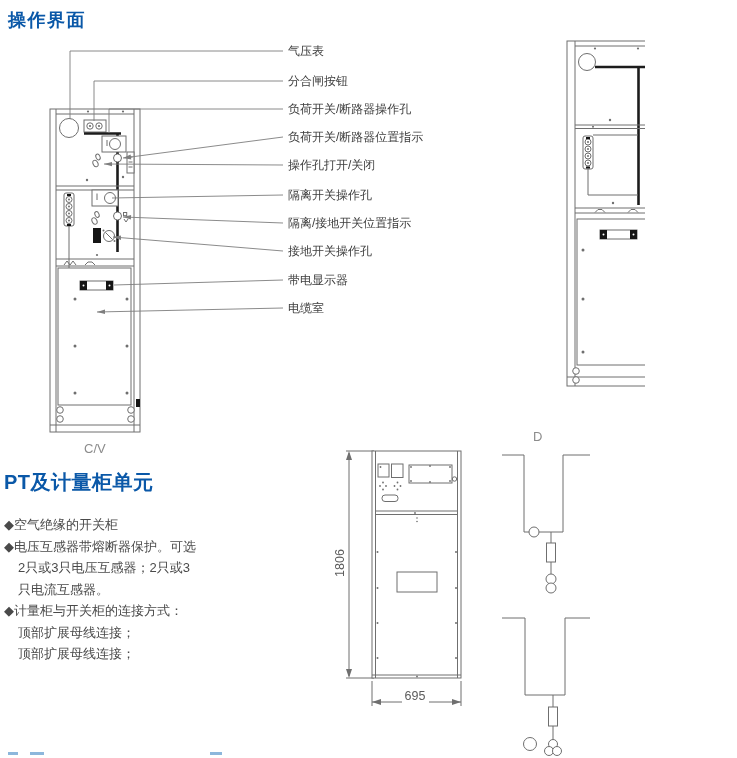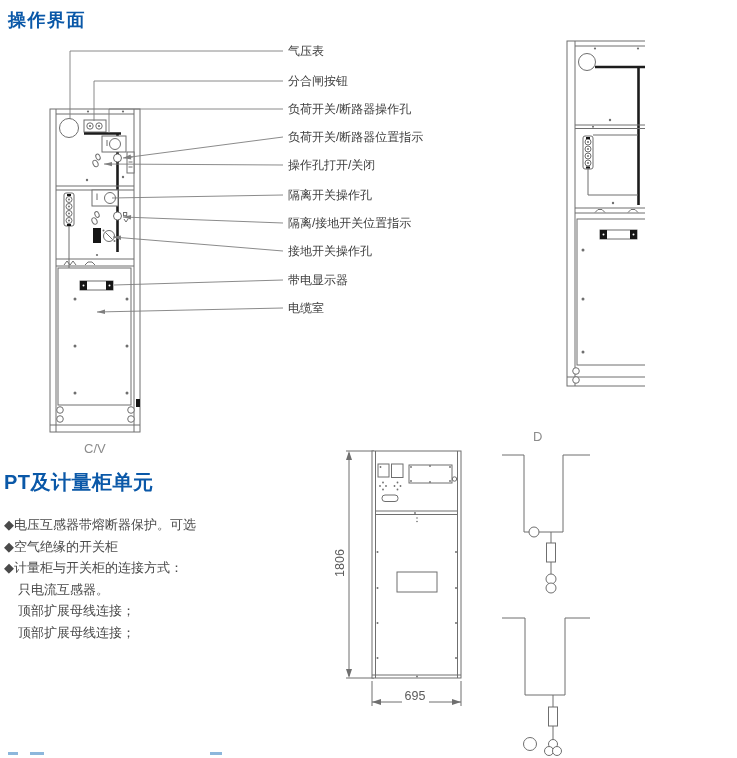--- a/index.html
+++ b/index.html
@@ -225,24 +225,25 @@
       <circle class="lnw" cx="576" cy="371" r="3.3"></circle>
         <circle class="lnw" cx="576" cy="380" r="3.3"></circle>
       <circle class="lnw" cx="657" cy="371" r="3.3"></circle>
         <circle class="lnw" cx="657" cy="380" r="3.3"></circle>
     </g>
   </svg>
 
   <h2 class="pt">PT及计量柜单元</h2>
 
   <div class="bullets">
+    <div class="b-line">◆空气绝缘的开关柜</div>
     <div class="b-line">◆电压互感器带熔断器保护。可选</div>
-    <div class="b-line">◆空气绝缘的开关柜</div>
+    <div class="b-line indent">2只或3只电压互感器；2只或3</div>
+    <div class="b-line indent">只电流互感器。</div>
     <div class="b-line">◆计量柜与开关柜的连接方式：</div>
-    <div class="b-line indent">只电流互感器。</div>
     <div class="b-line indent">顶部扩展母线连接；</div>
     <div class="b-line indent">顶部扩展母线连接；</div>
   </div>
 
   <svg style="left:330px;top:428px" width="407" height="330" viewBox="330 428 407 330">
 
     <g>
       <line class="ln" x1="349" y1="453" x2="349" y2="676"></line>
       <line class="ln" x1="346" y1="451" x2="374" y2="451"></line>
       <line class="ln" x1="346" y1="678" x2="374" y2="678"></line>

